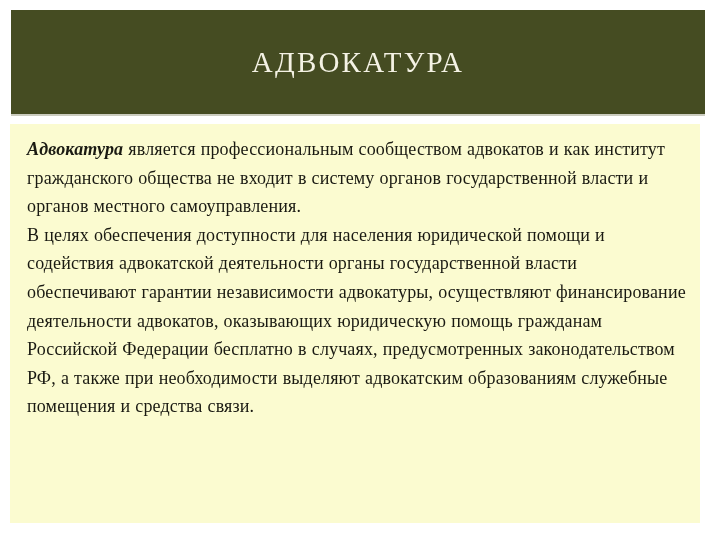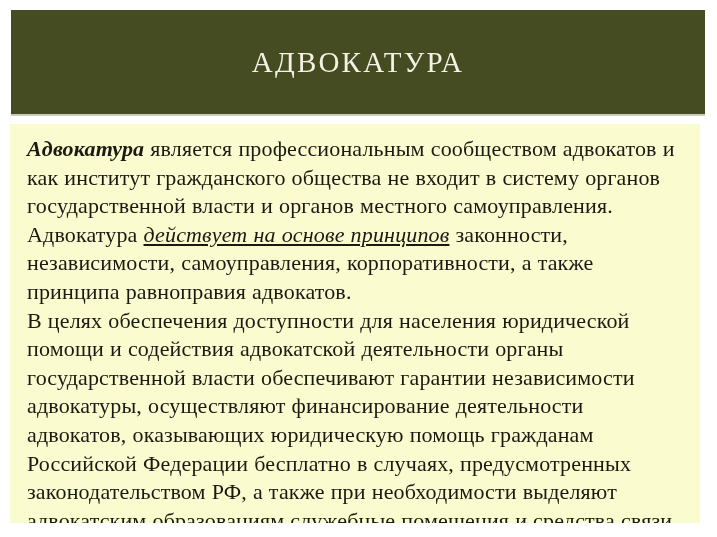--- a/index.html
+++ b/index.html
@@ -67,21 +67,21 @@
     background: #FBFBD0;
     box-sizing: border-box;
     padding: 11px 12px 8px 17px;
     overflow: hidden;
   }
 
   .para {
     margin: 0 0 0 0;
     color: #1a1a12;
     font-family: "Liberation Serif", "DejaVu Serif", serif;
-    font-size: 22px;
+    font-size: 18px;
     line-height: 28.6px;
     text-align: left;
     letter-spacing: .15px;
     word-spacing: .4px;
   }
   .para + .para {
     margin-top: 0px;
   }
 
   .lead {
@@ -100,19 +100,18 @@
 <div class="slide">
 
   <div class="title-band">
     <div class="slide-title">АДВОКАТУРА</div>
   </div>
 
   <div class="body-panel">
 
     <p class="para"><span class="lead">Адвокатура</span><span> является профессиональным сообществом адвокатов и как институт гражданского общества не входит в систему органов государственной власти и органов местного самоуправления.</span></p>
 
-    <p class="para"><span>Адвокатура </span><span class="emph-underline">действует на основе принципов</span><span> законности, независимости, самоуправления, корпоративности, а также принципа равноправия адвокатов.</span></p>
 
     <p class="para">В целях обеспечения доступности для населения юридической помощи и содействия адвокатской деятельности органы государственной власти обеспечивают гарантии независимости адвокатуры, осуществляют финансирование деятельности адвокатов, оказывающих юридическую помощь гражданам Российской Федерации бесплатно в случаях, предусмотренных законодательством РФ, а также при необходимости выделяют адвокатским образованиям служебные помещения и средства связи.</p>
 
   </div>
 
 </div>
 
 </body></html>

